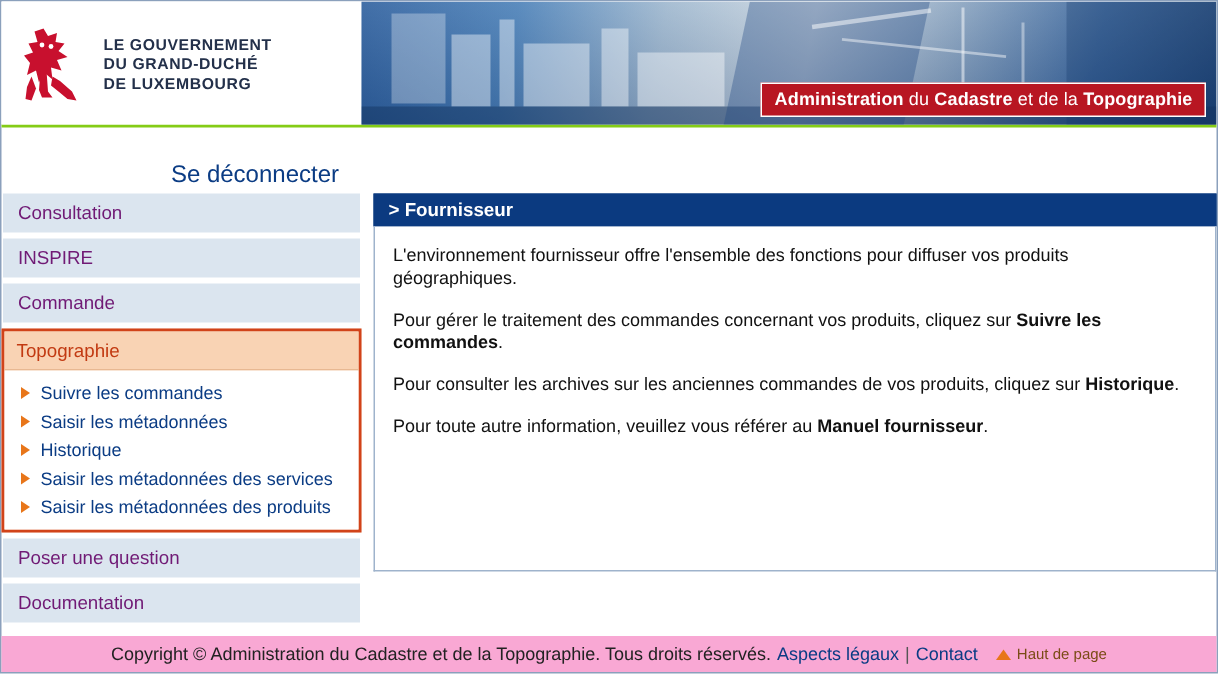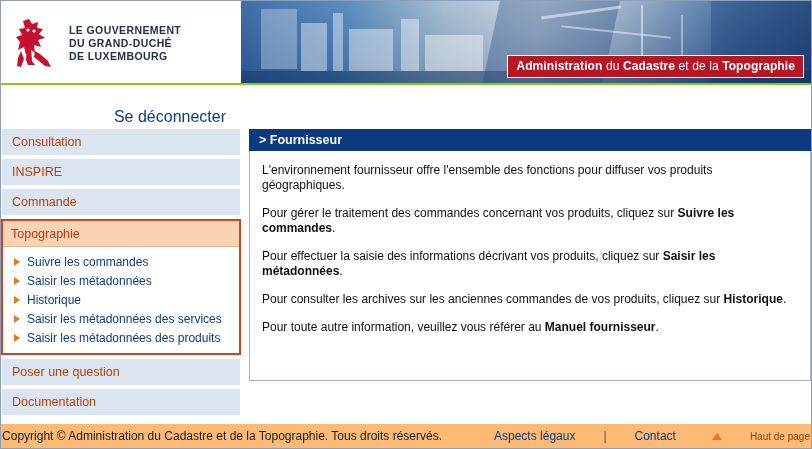--- a/index.html
+++ b/index.html
@@ -166,21 +166,21 @@
     margin-left: 1px;
     margin-bottom: 3px;
     background: #dbe5ef;
     border-bottom: 1px solid #ffffff;
   }
   .menu-head {
     height: 26px;
     display: flex;
     align-items: center;
     padding-left: 10px;
-    color: #c2410c;
+    color: #701a75;
     font-size: 12.5px;
     background: #dbe5ef;
   }
   .menu-block.active {
     background: #fce3cf;
     border: 2px solid #d1431a;
     width: 240px;
     margin-left: 0;
     margin-bottom: 4px;
   }
@@ -251,22 +251,21 @@
   .footer {
     position: absolute;
     left: 0; bottom: 0;
     width: 810px;
     height: 24px;
     display: flex;
     align-items: center;
     justify-content: center;
     font-size: 12px;
     color: #222222;
-    background: #fdba74;
-    gap: 24px;
+    background: #f9a8d4;
   }
   .footer a { color: #0b3c84; text-decoration: none; }
   .footer .sep { padding: 0 4px; color: #555; }
   .uparrow {
     width: 0; height: 0;
     border-bottom: 7px solid #e8761a;
     border-left: 5px solid transparent;
     border-right: 5px solid transparent;
     margin: 0 4px 0 12px;
   }
@@ -388,23 +387,20 @@
       <div class="content-body">
 
         <p>
           <span>L'environnement fournisseur offre l'ensemble des fonctions pour diffuser vos produits géographiques.</span>
         </p>
 
         <p>
           <span>Pour gérer le traitement des commandes concernant vos produits, cliquez sur </span><b>Suivre les commandes</b><span>.</span>
         </p>
 
-        <p>
-          <span>Pour effectuer la saisie des informations décrivant vos produits, cliquez sur </span><b>Saisir les métadonnées</b><span>.</span>
-        </p>
 
         <p>
           <span>Pour consulter les archives sur les anciennes commandes de vos produits, cliquez sur </span><b>Historique</b><span>.</span>
         </p>
 
         <p>
           <span>Pour toute autre information, veuillez vous référer au </span><b>Manuel fournisseur</b><span>.</span>
         </p>
 
       </div>

